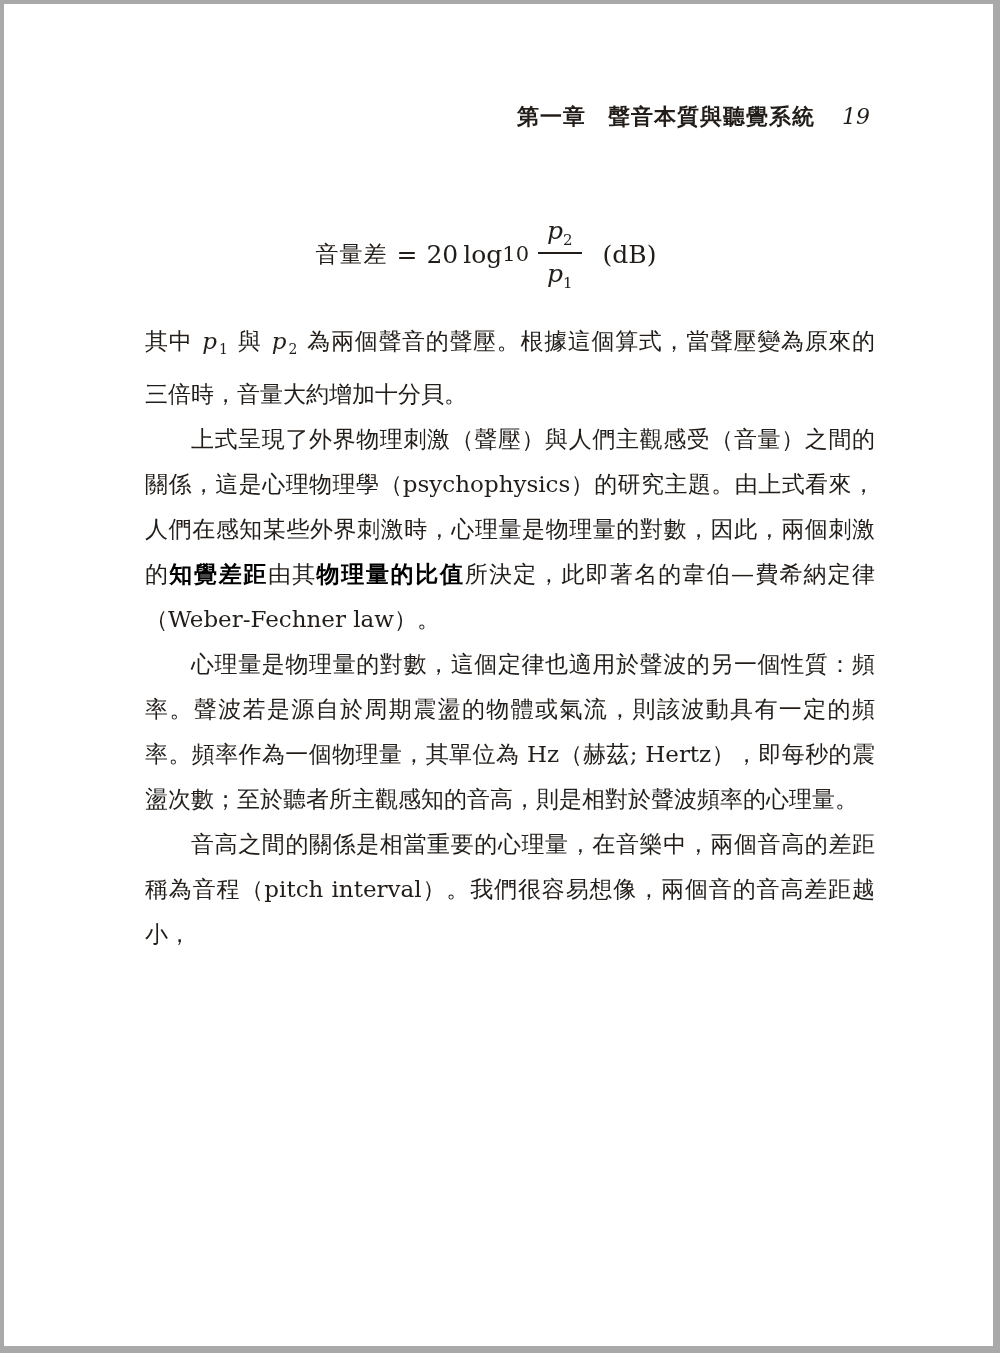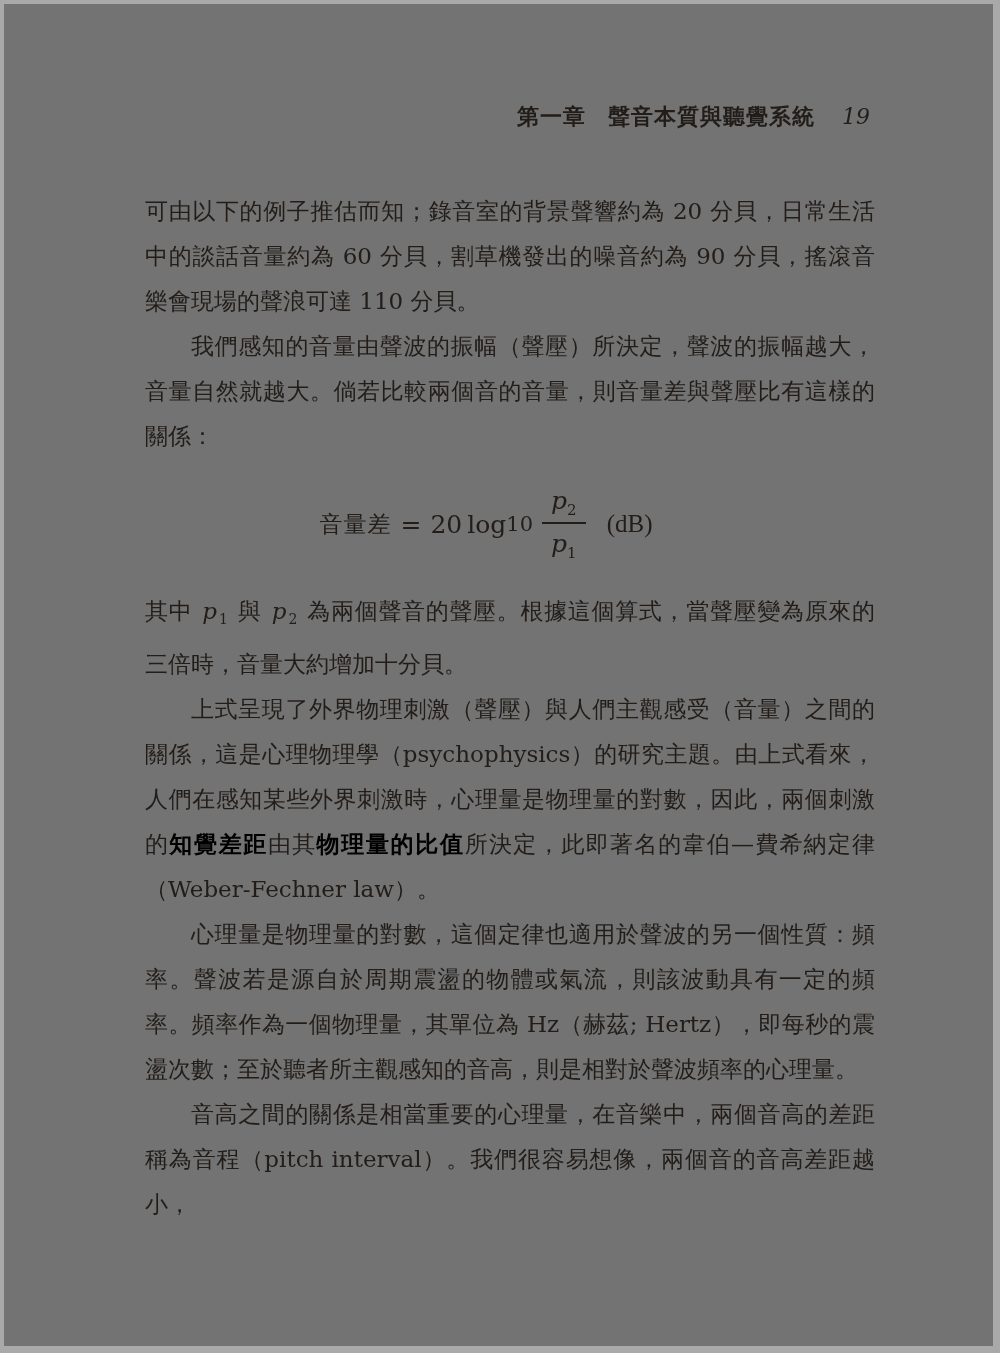--- a/index.html
+++ b/index.html
@@ -3,21 +3,21 @@
 <meta charset="utf-8">
 <style>
   html, body { margin:0; padding:0; }
   body {
     width:1000px; height:1353px; position:relative;
     background:#a9a9a9;
     font-family:"DejaVu Serif","Liberation Serif",serif;
   }
   .page {
     position:absolute; left:4px; top:4px; right:7px; bottom:7px;
-    background:#737373; overflow:hidden;
+    background:#ffffff; overflow:hidden;
   }
   .running-header {
     position:absolute; top:98px; right:123px;
     display:flex; align-items:baseline;
     color:#221d19; font-size:22px; font-weight:600; letter-spacing:1px;
     white-space:nowrap;
   }
   .running-header .chapter { margin-right:22px; }
   .running-header .pagenum {
     margin-left:27px; font-style:italic; font-weight:400;
@@ -53,39 +53,35 @@
   .f-coeff { margin-right:5px; }
   .f-base { font-size:21px;text-align:center; }
   .frac {
     display:inline-flex; flex-direction:column; align-items:center;
     margin:15px 9px; line-height:1.25;
   }
   .frac .num { border-bottom:2px solid #221d19; padding:0 9px 2px; }
   .frac .den { padding-top:4px; }
   .frac i { font-family:"DejaVu Serif","Liberation Serif",serif; }
   .frac sub { font-size:15px; font-style:normal; }
-  .f-unit { margin-left:12px;font-family:Liberation Serif, serif; }
+  .f-unit { margin-left:12px; }
 </style>
 </head>
 <body>
 
 <div class="page">
 
   <div class="running-header">
     <span class="chapter">第一章</span>
     <span class="title">聲音本質與聽覺系統</span>
     <span class="pagenum">19</span>
   </div>
 
   <div class="content">
 
-    <div>
-        <p class="para"><span class="run run-normal">可由以下的例子推估而知；錄音室的背景聲響約為 20 分貝，日常生活中的談話音量約為 60 分貝，割草機發出的噪音約為 90 分貝，搖滾音樂會現場的聲浪可達 110 分貝。</span></p>
-        <p class="para indent"><span class="run run-normal">我們感知的音量由聲波的振幅（聲壓）所決定，聲波的振幅越大，音量自然就越大。倘若比較兩個音的音量，則音量差與聲壓比有這樣的關係：</span></p>
-      </div>
 
     <div class="formula-wrap">
       <div class="formula">
         <span class="f-lhs">音量差</span>
         <span class="f-eq">=</span>
         <span class="f-coeff">20</span>
         <span class="f-log">log</span>
           <sub class="f-base">10</sub>
         <span class="frac">
           <span class="num"><i>p</i><sub>2</sub></span>

